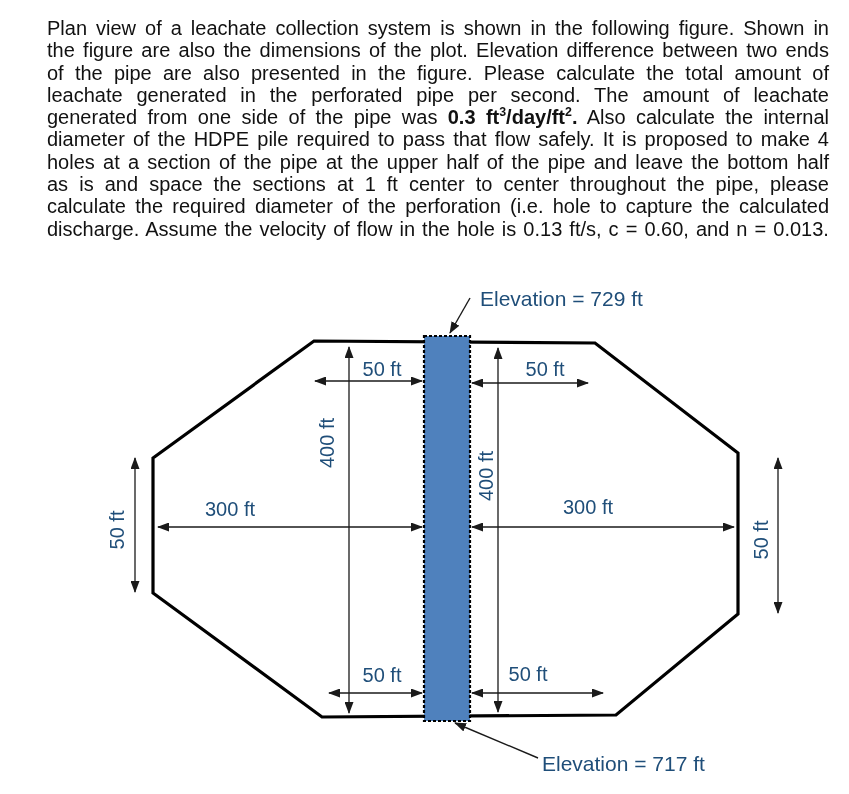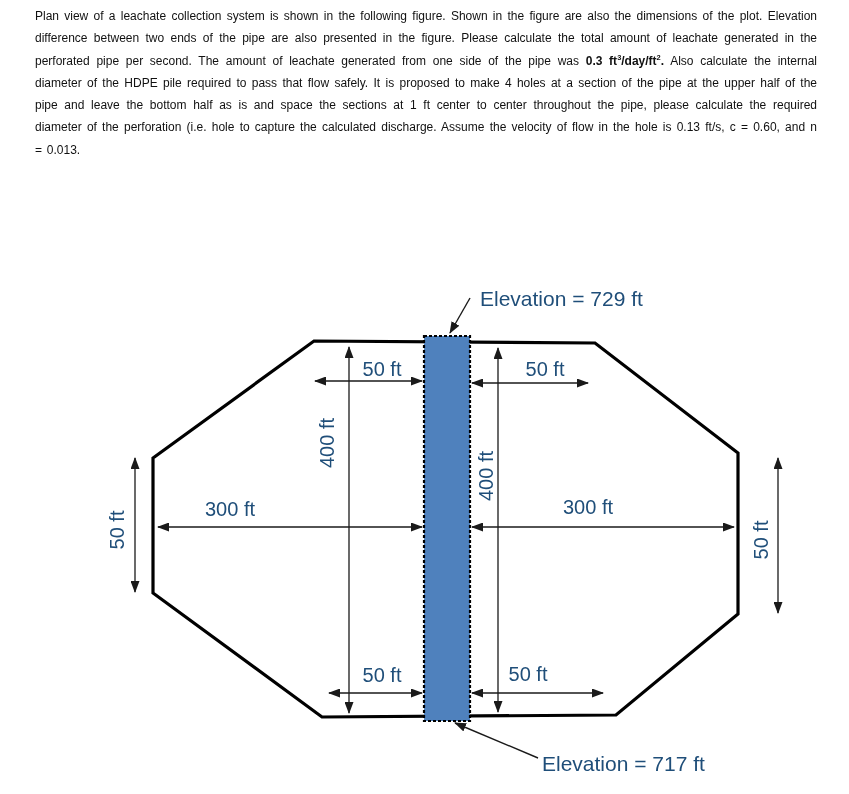--- a/index.html
+++ b/index.html
@@ -9,22 +9,22 @@
     height: 794px;
     background: #ffffff;
     overflow: hidden;
     font-family: "Liberation Sans", sans-serif;
   }
   .problem {
     position: absolute;
     left: 35px;
     top: 5px;
     width: 782px;
-    margin: 0;
-    font-size: 12px;
+    margin: 12px;
+    font-size: 20px;
     line-height: 22.3px;
     text-align: justify;
     color: #111111;
     word-spacing: 1.5px;
   }
   .problem b { font-weight: bold; }
   .problem sup { font-size: 0.62em; line-height: 0; }
   svg.figure { position: absolute; left: 0; top: 0; display: block; }
   .outline { fill: #ffffff; stroke: #000000; stroke-width: 3.2; stroke-linejoin: miter; }
   .pipe    { stroke: #000000; stroke-width: 2.2; stroke-dasharray: 3 2; }

